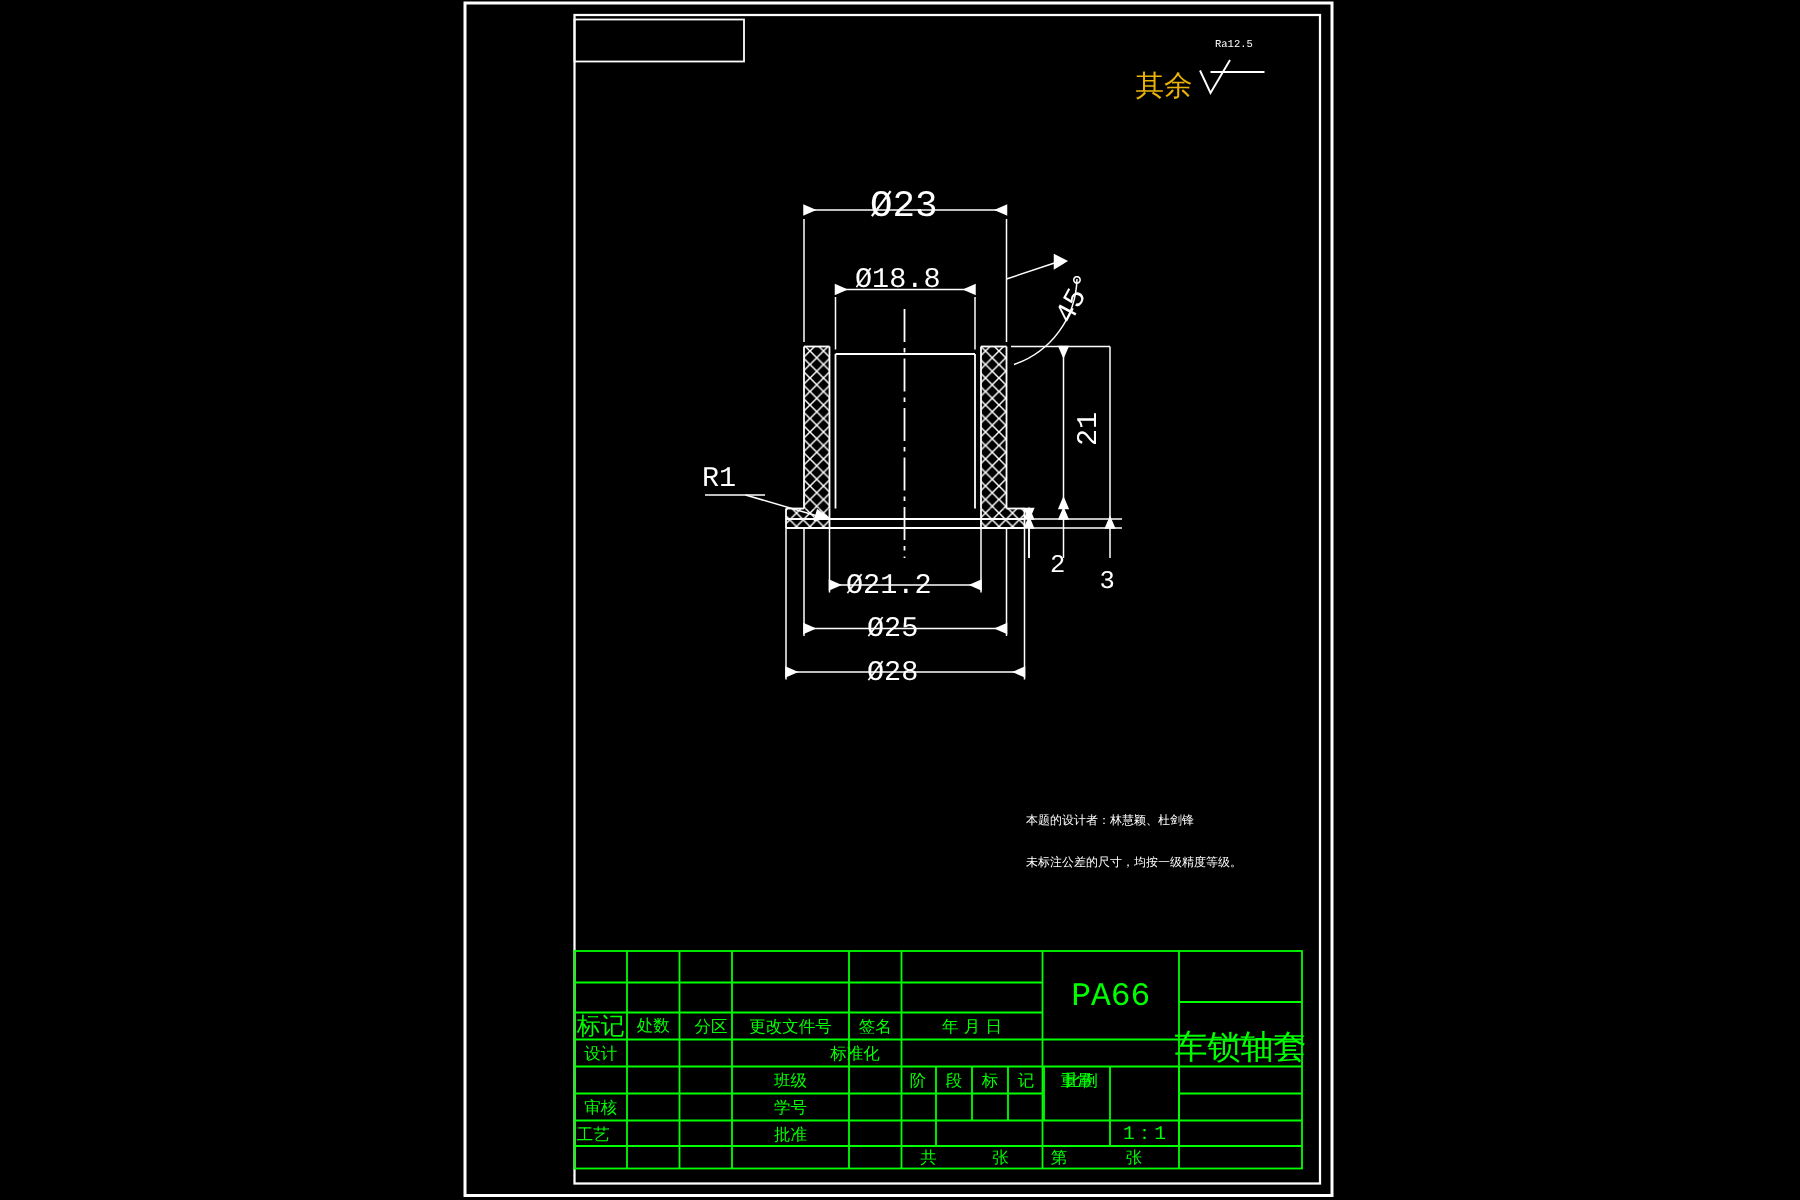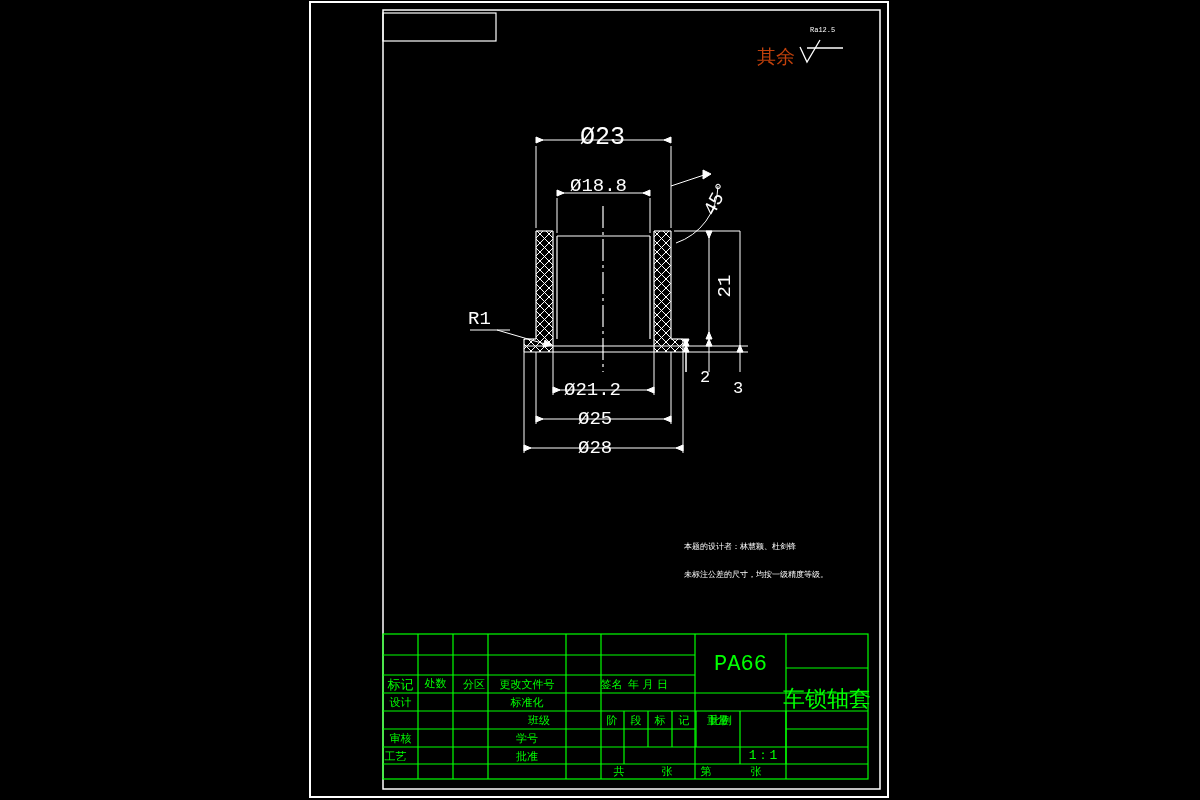--- a/index.html
+++ b/index.html
@@ -1,20 +1,20 @@
 <!DOCTYPE html>
 <html><head>
 <meta charset="utf-8">
 <style>
   html,body{margin:0;padding:0;background:#000;}
   body{width:1200px;height:800px;overflow:hidden;font-family:"Liberation Sans",sans-serif;}
   #stage{position:relative;width:1200px;height:800px;background:#000;}
   svg{position:absolute;left:0;top:0;}
   .lbl{position:absolute;color:#fff;font-family:"Liberation Mono","DejaVu Sans Mono",monospace;white-space:nowrap;}
-  .cn{position:absolute;color:#c2410c;font-family:Liberation Sans, sans-serif;white-space:nowrap;}
+  .cn{position:absolute;color:#eab308;font-family:Liberation Sans, sans-serif;white-space:nowrap;}
   .tb{position:absolute;color:#00ff00;font-family:"DejaVu Sans",sans-serif;white-space:nowrap;
       display:flex;align-items:center;justify-content:center;text-align:center;line-height:1;}
   .tbmono{font-family:"Liberation Mono","DejaVu Sans Mono",monospace;text-align:center;}
   .note{position:absolute;color:#fff;font-family:"DejaVu Sans",sans-serif;white-space:nowrap;font-size:8px;}
   .rot{transform-origin:center center;}
 </style>
 </head>
 <body>
 
 <div id="stage">
@@ -178,34 +178,34 @@
   <div class="lbl" style="left:564px;top:379px;font-size:19px;">Ø21.2</div>
   <div class="lbl" style="left:578px;top:408px;font-size:19px;">Ø25</div>
   <div class="lbl" style="left:578px;top:437px;font-size:19px;">Ø28</div>
 
   <div class="lbl" style="left:700px;top:368px;font-size:17px;">2</div>
   <div class="lbl" style="left:733px;top:379px;font-size:17px;">3</div>
 
   <div class="note" style="left:684px;top:541px;">本题的设计者：林慧颖、杜剑锋</div>
   <div class="note" style="left:684px;top:569px;">未标注公差的尺寸，均按一级精度等级。</div>
 
-  <div class="tb" style="left:383px;top:675px;width:35px;height:18px;font-size:13px;">标记</div>
+  <div class="tb" style="left:383px;top:675px;width:35px;height:18px;font-size:16px;">标记</div>
   <div class="tb" style="left:418px;top:675px;width:35px;height:16px;font-size:11px;">处数</div>
   <div class="tb" style="left:453px;top:675px;width:42px;height:18px;font-size:11px;">分区</div>
   <div class="tb" style="left:488px;top:675px;width:78px;height:18px;font-size:11px;">更改文件号</div>
-  <div class="tb" style="left:566px;top:675px;width:35px;height:18px;font-size:11px;padding-left:28px;">签名</div>
+  <div class="tb" style="left:566px;top:675px;width:35px;height:18px;font-size:11px;">签名</div>
   <div class="tb" style="left:601px;top:675px;width:94px;height:18px;font-size:11px;">年  月  日</div>
 
   <div class="tb" style="left:383px;top:693px;width:35px;height:18px;font-size:11px;">设计</div>
   <div class="tb" style="left:383px;top:711px;width:35px;height:18px;font-size:11px;"></div>
   <div class="tb" style="left:383px;top:729px;width:35px;height:18px;font-size:11px;">审核</div>
   <div class="tb" style="left:383px;top:747px;width:25px;height:18px;font-size:11px;">工艺</div>
 
-  <div class="tb" style="left:488px;top:693px;width:78px;height:18px;font-size:11px;">标准化</div>
-  <div class="tb" style="left:488px;top:711px;width:78px;height:18px;font-size:11px;padding-left:12px;">班级</div>
+  <div class="tb" style="left:488px;top:693px;width:78px;height:18px;font-size:11px;padding-left:43px;">标准化</div>
+  <div class="tb" style="left:488px;top:711px;width:78px;height:18px;font-size:11px;">班级</div>
   <div class="tb" style="left:488px;top:729px;width:78px;height:18px;font-size:11px;">学号</div>
   <div class="tb" style="left:488px;top:747px;width:78px;height:18px;font-size:11px;">批准</div>
 
   <div class="tb tbmono" style="left:695px;top:650px;width:91px;height:30px;font-size:22px;">PA66</div>
 
   <div class="tb" style="left:786px;top:668px;width:82px;height:61px;font-size:22px;">车锁轴套</div>
 
   <div class="tb" style="left:600px;top:711px;width:24px;height:18px;font-size:11px;">阶</div>
   <div class="tb" style="left:624px;top:711px;width:24px;height:18px;font-size:11px;">段</div>
   <div class="tb" style="left:648px;top:711px;width:24px;height:18px;font-size:11px;">标</div>

